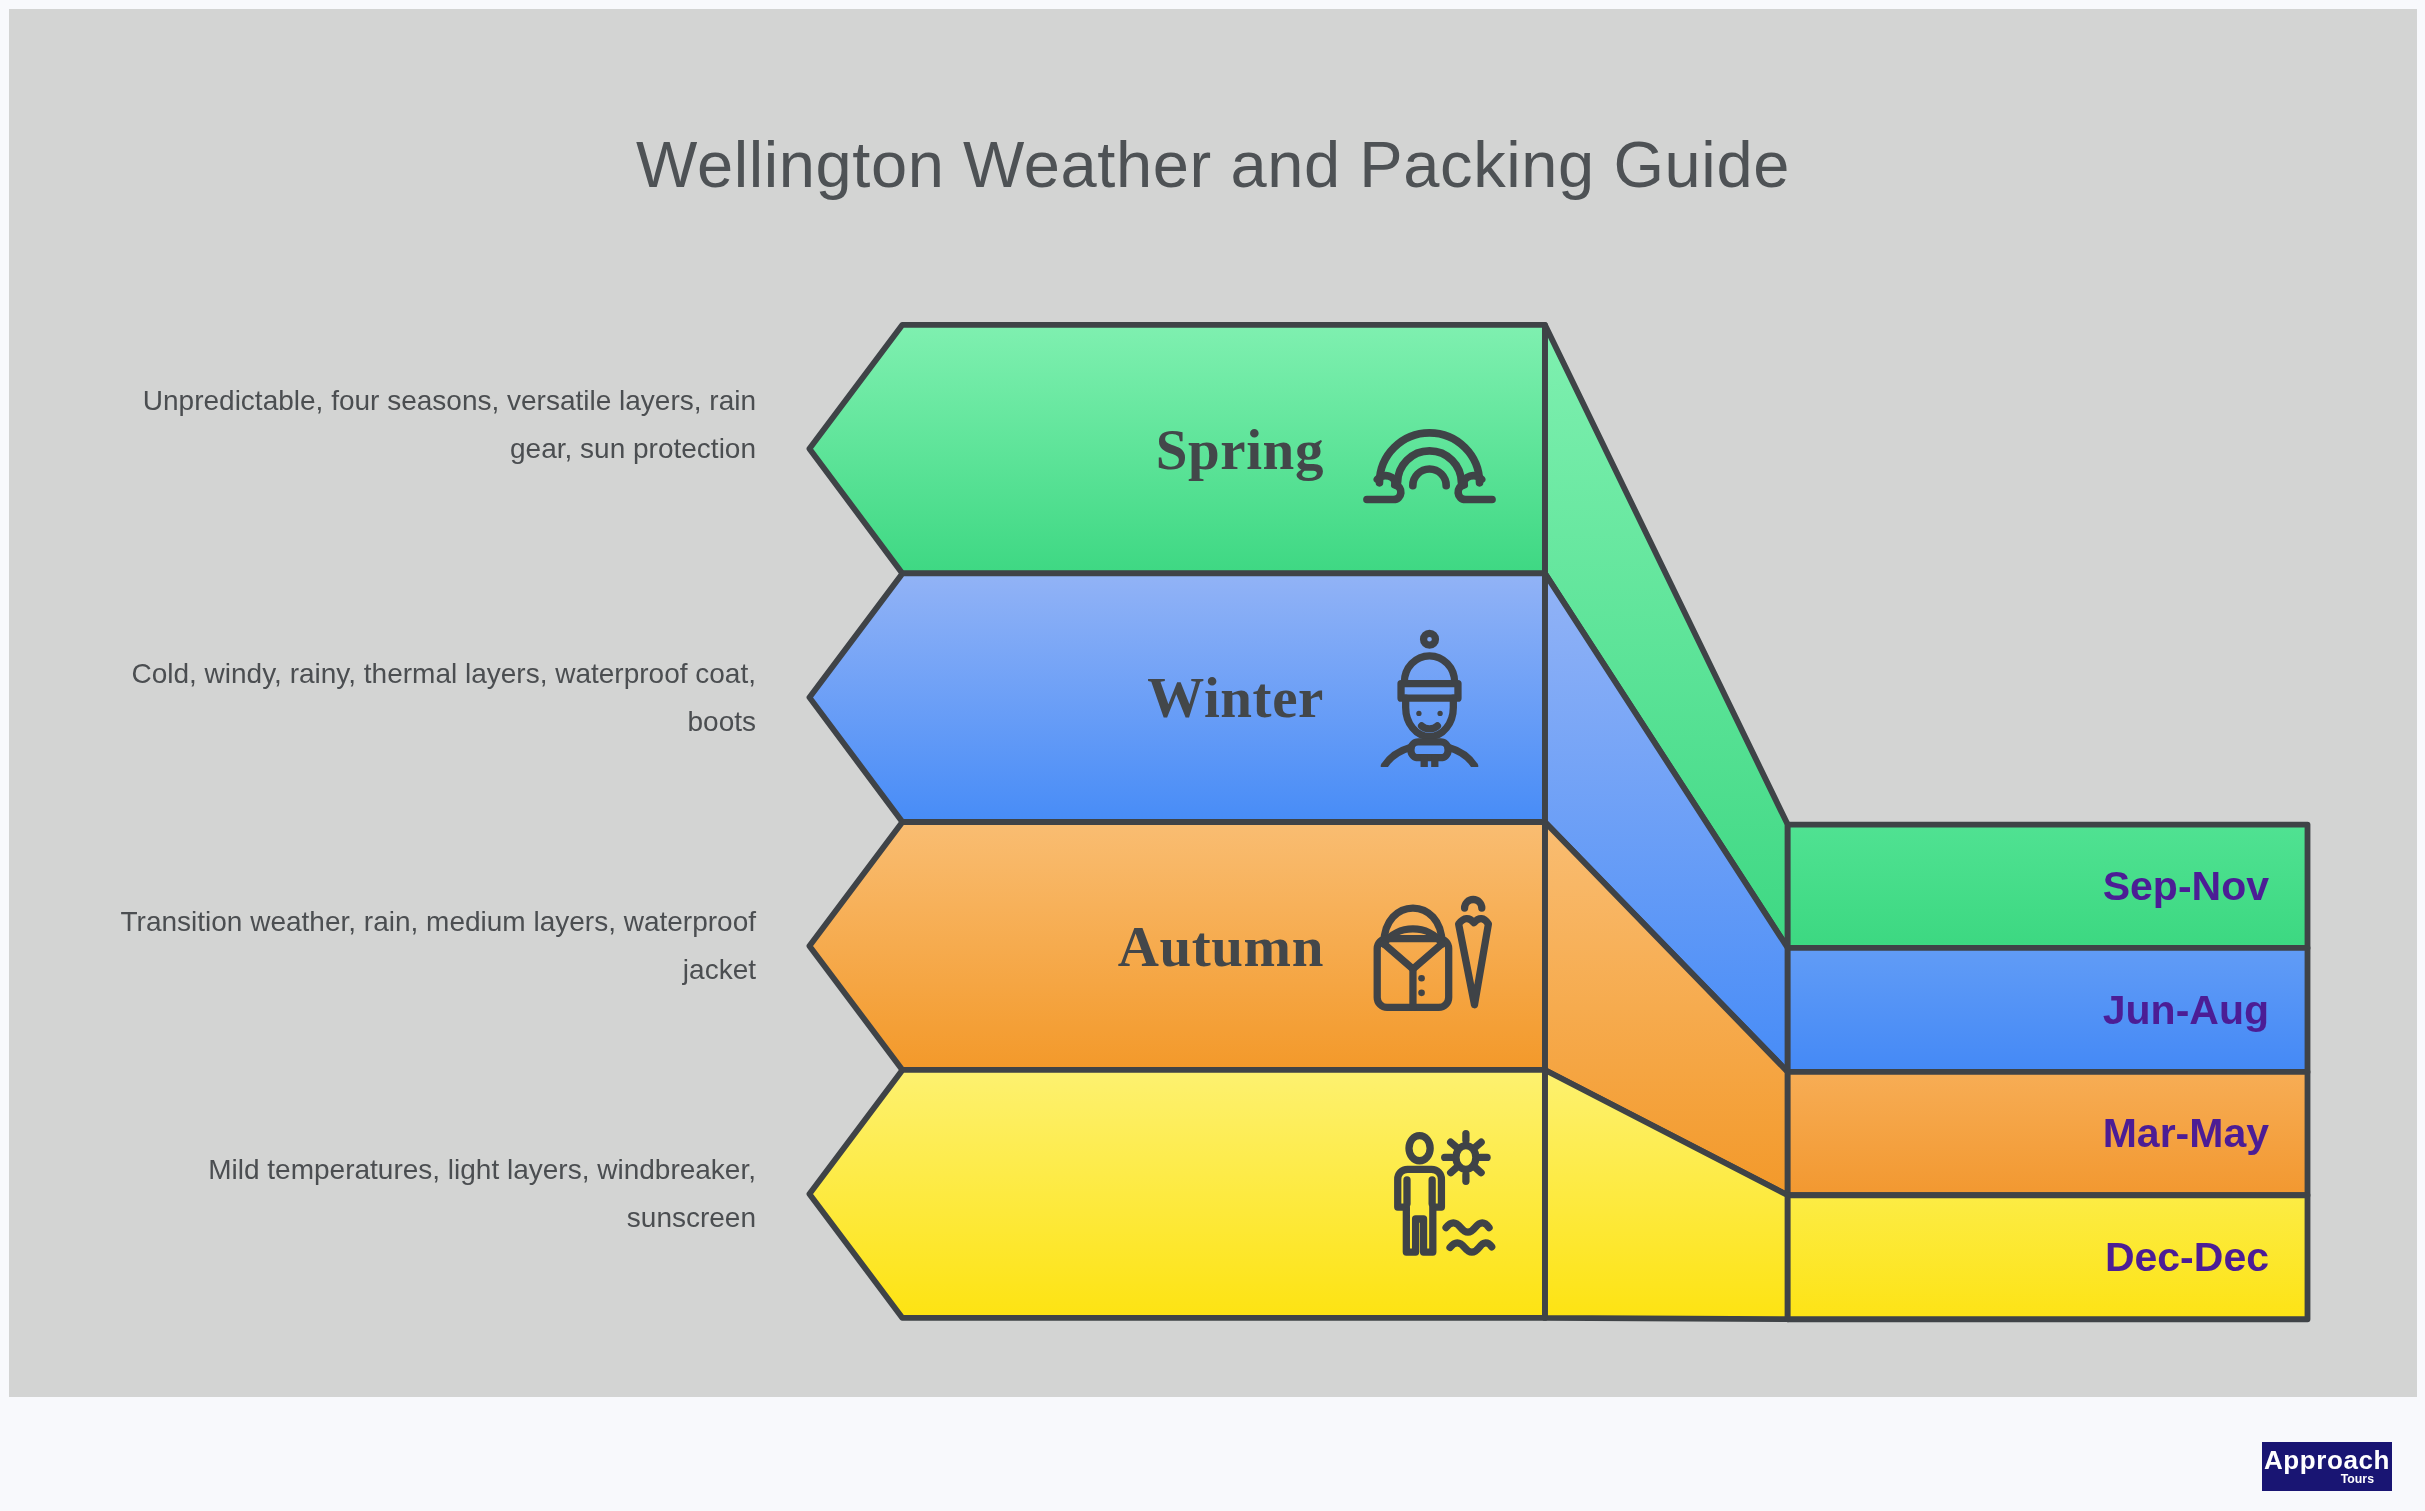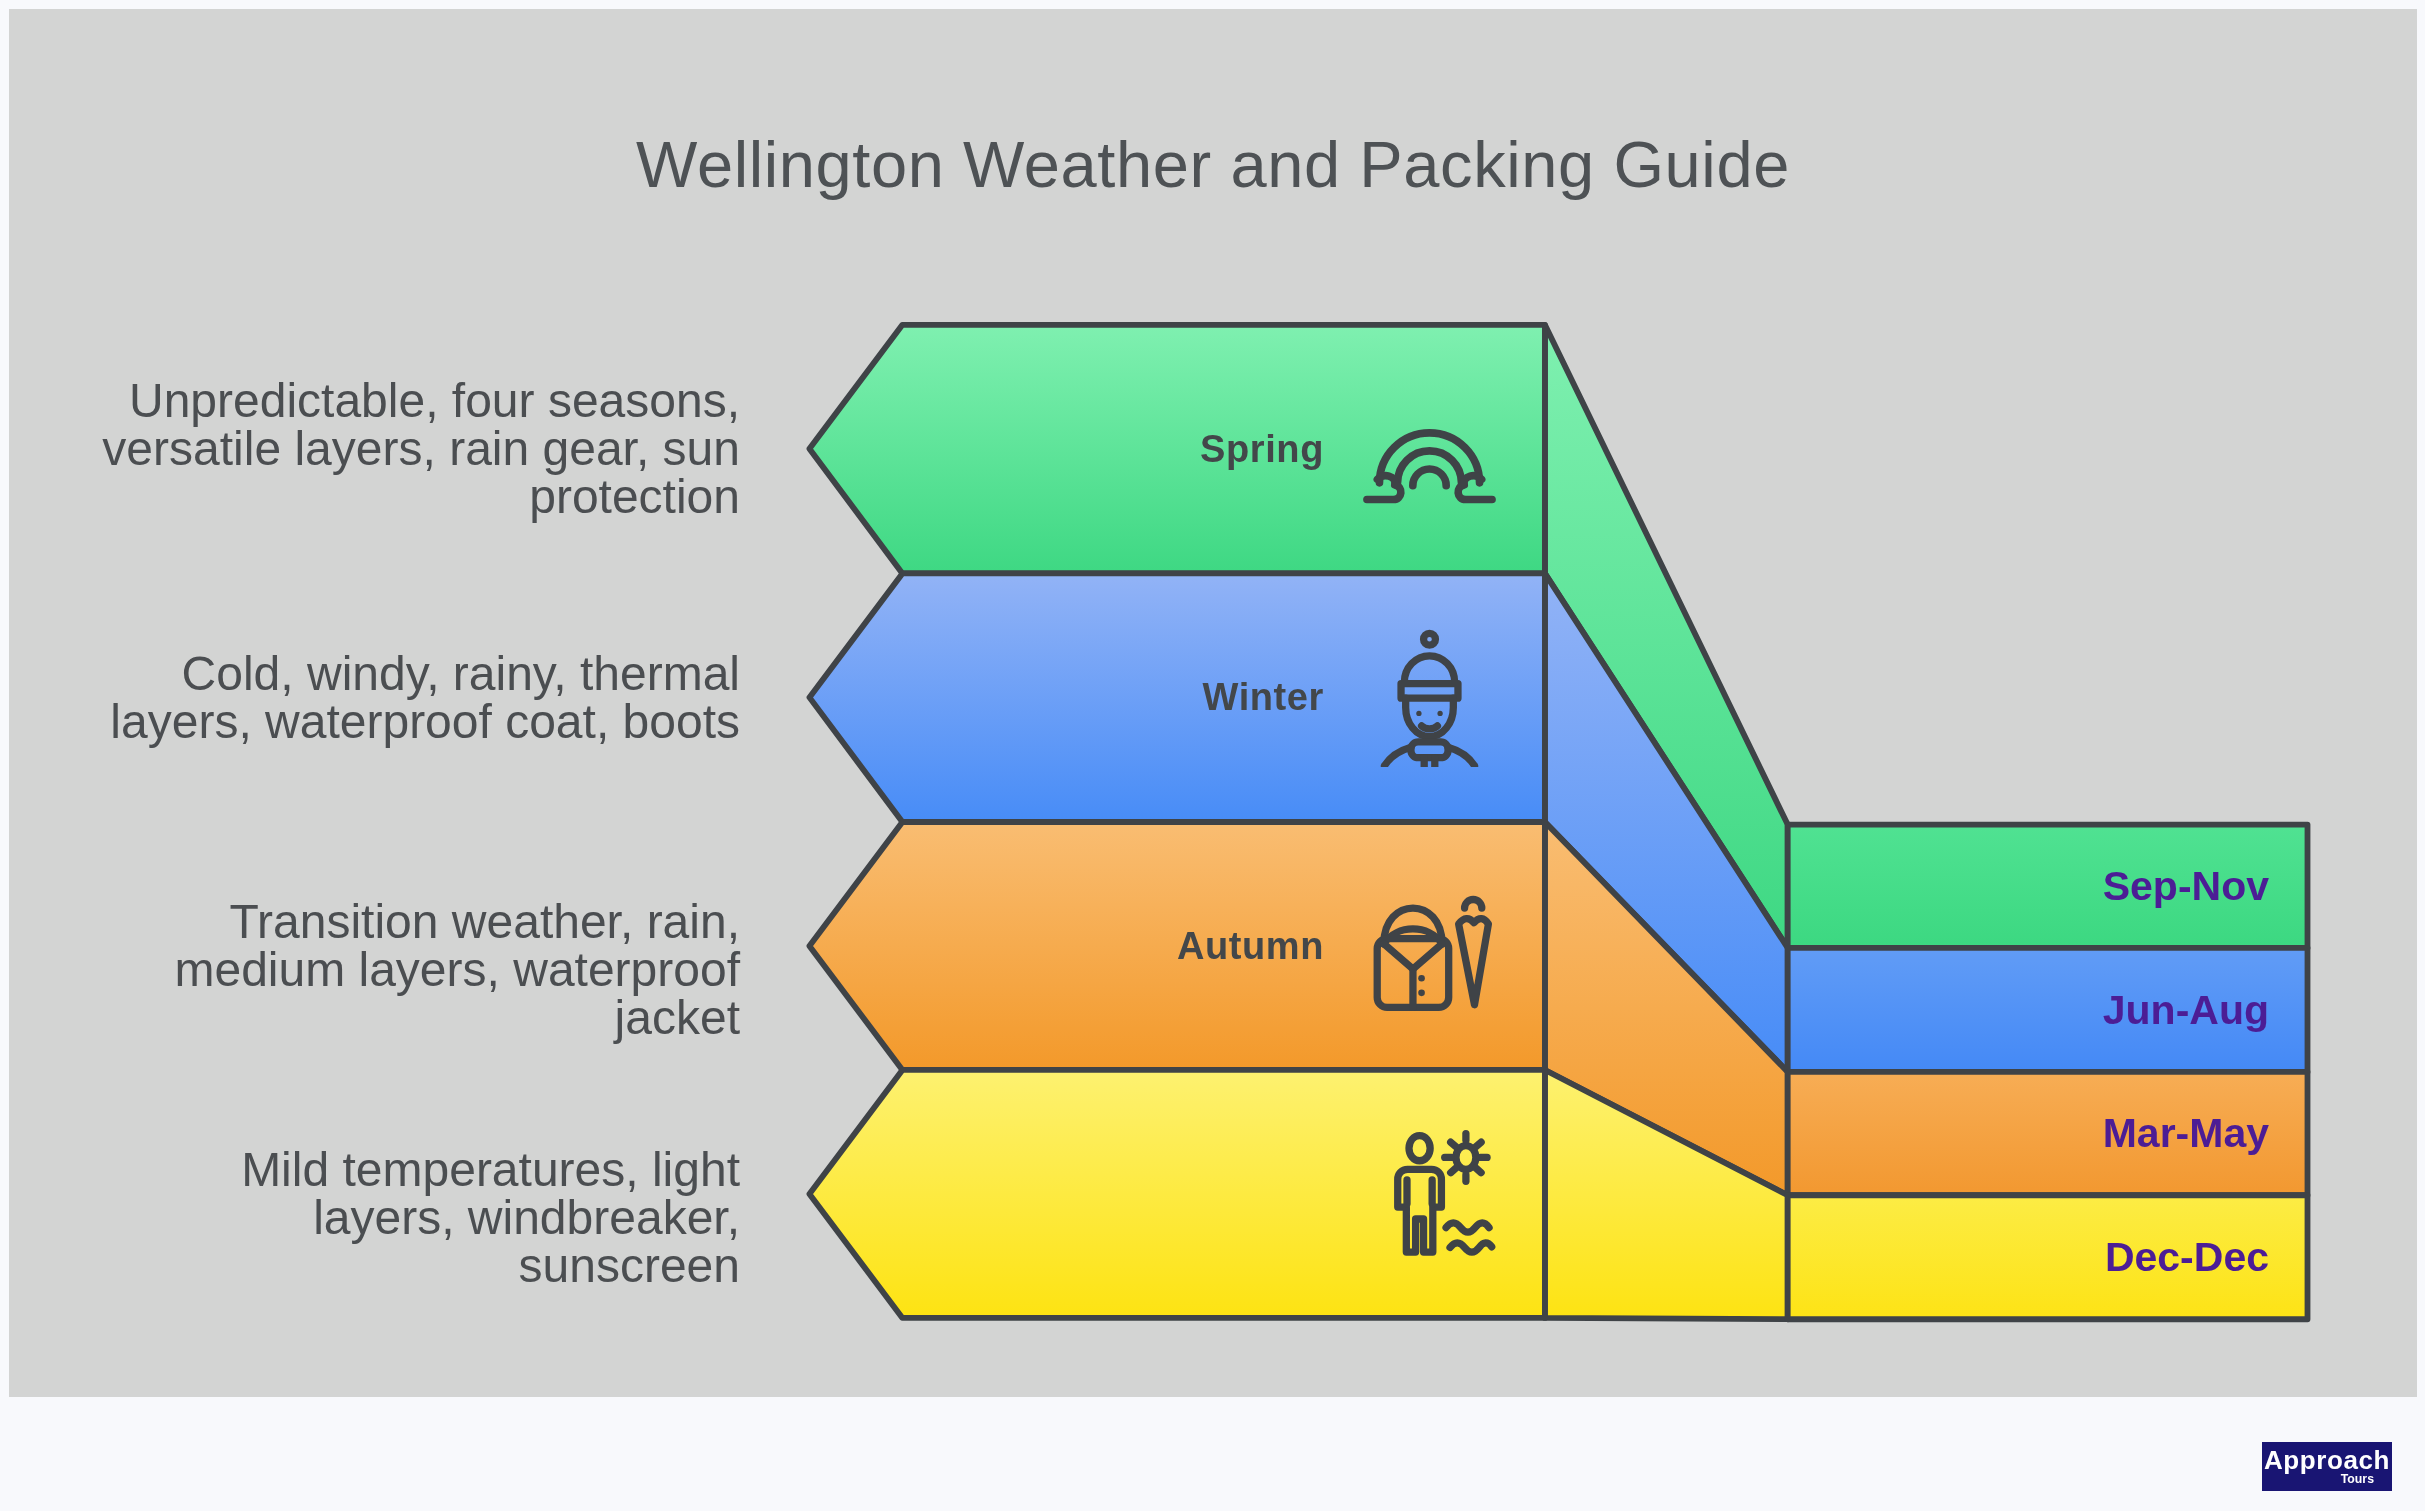--- a/index.html
+++ b/index.html
@@ -12,29 +12,29 @@
     position:absolute;left:9px;top:9px;width:2408px;height:1388px;
     background:#d3d4d3;
   }
   .title{
     position:absolute;left:0;top:127px;width:2426px;
     text-align:center;font-size:65px;font-weight:normal;color:#4e5255;
     letter-spacing:0.6px;
   }
   .diagram-svg{position:absolute;left:0;top:0;}
   .desc{
-    position:absolute;left:94px;width:646px;text-align:right;
-    font-size:48px;line-height:48px;color:#4b4e51;
+    position:absolute;left:110px;width:646px;text-align:right;
+    font-size:28px;line-height:48px;color:#4b4e51;
   }
   .season-label-row{
     position:absolute;left:902px;width:597px;height:142px;
     display:flex;align-items:center;justify-content:flex-end;gap:36px;
   }
   .season-label{
-    font-size:38px;font-weight:bold;color:#43474a;letter-spacing:0.6px;
+    font-size:57px;font-weight:bold;color:#43474a;letter-spacing:0.6px;font-family:Liberation Serif, serif;
   }
   .season-icon{width:139px;height:139px;flex:0 0 auto;}
   .month-row{
     position:absolute;left:1788px;width:481px;height:65px;
     display:flex;align-items:center;justify-content:flex-end;
   }
   .month-label{font-size:41px;font-weight:bold;color:#4c1d95;}
   .footer-strip{
     position:absolute;left:0;top:1398px;width:2426px;height:114px;
     background:#f8f9fc;

